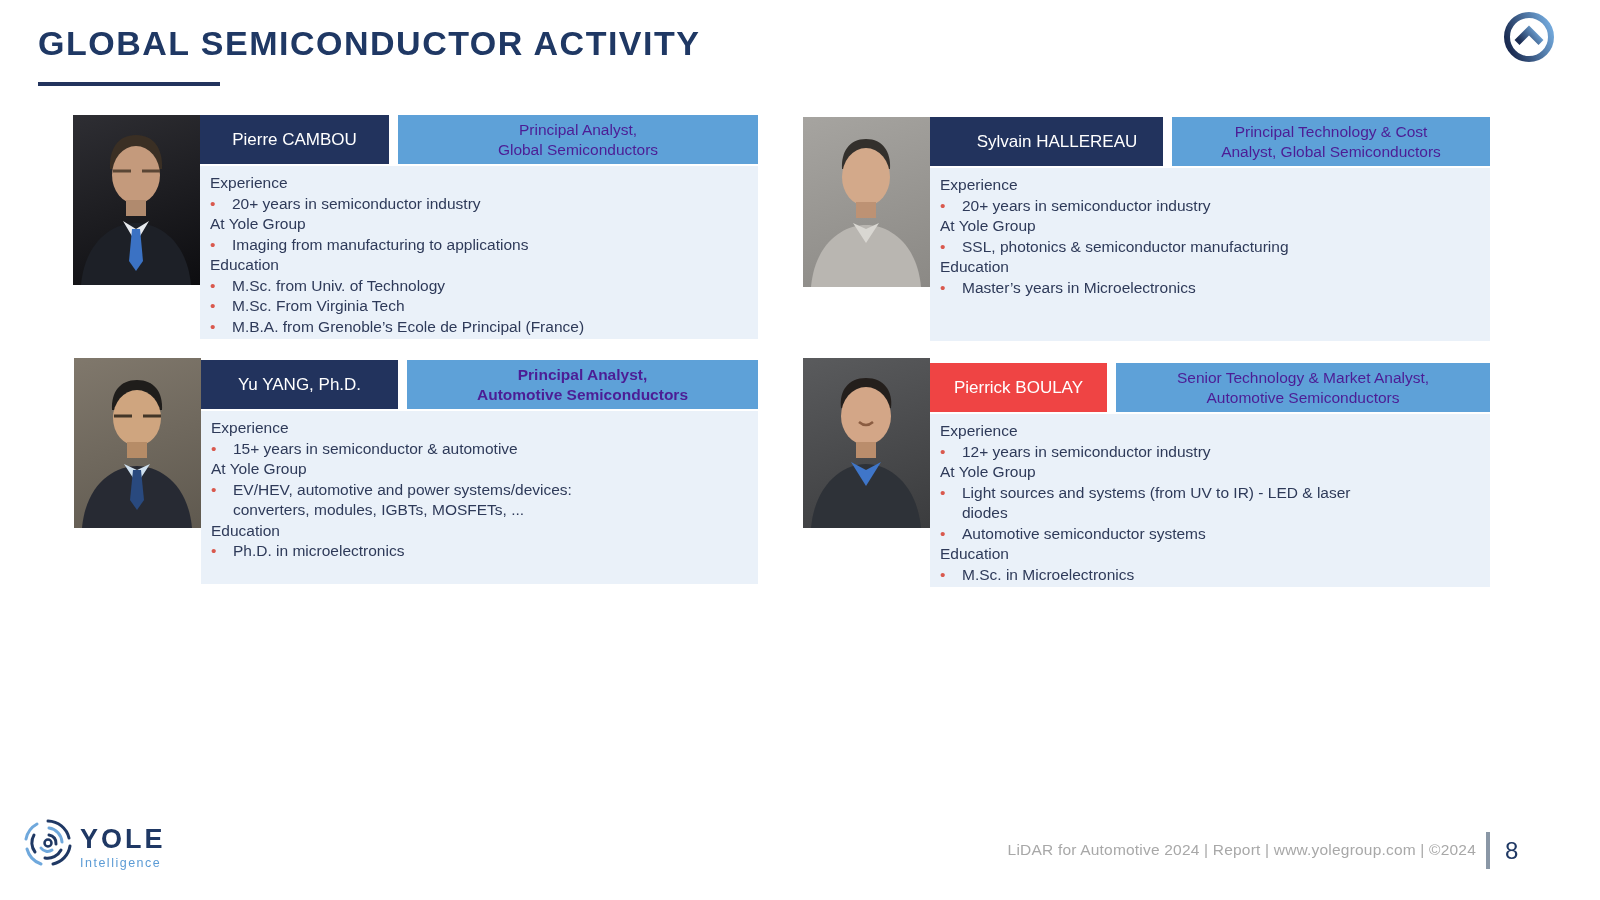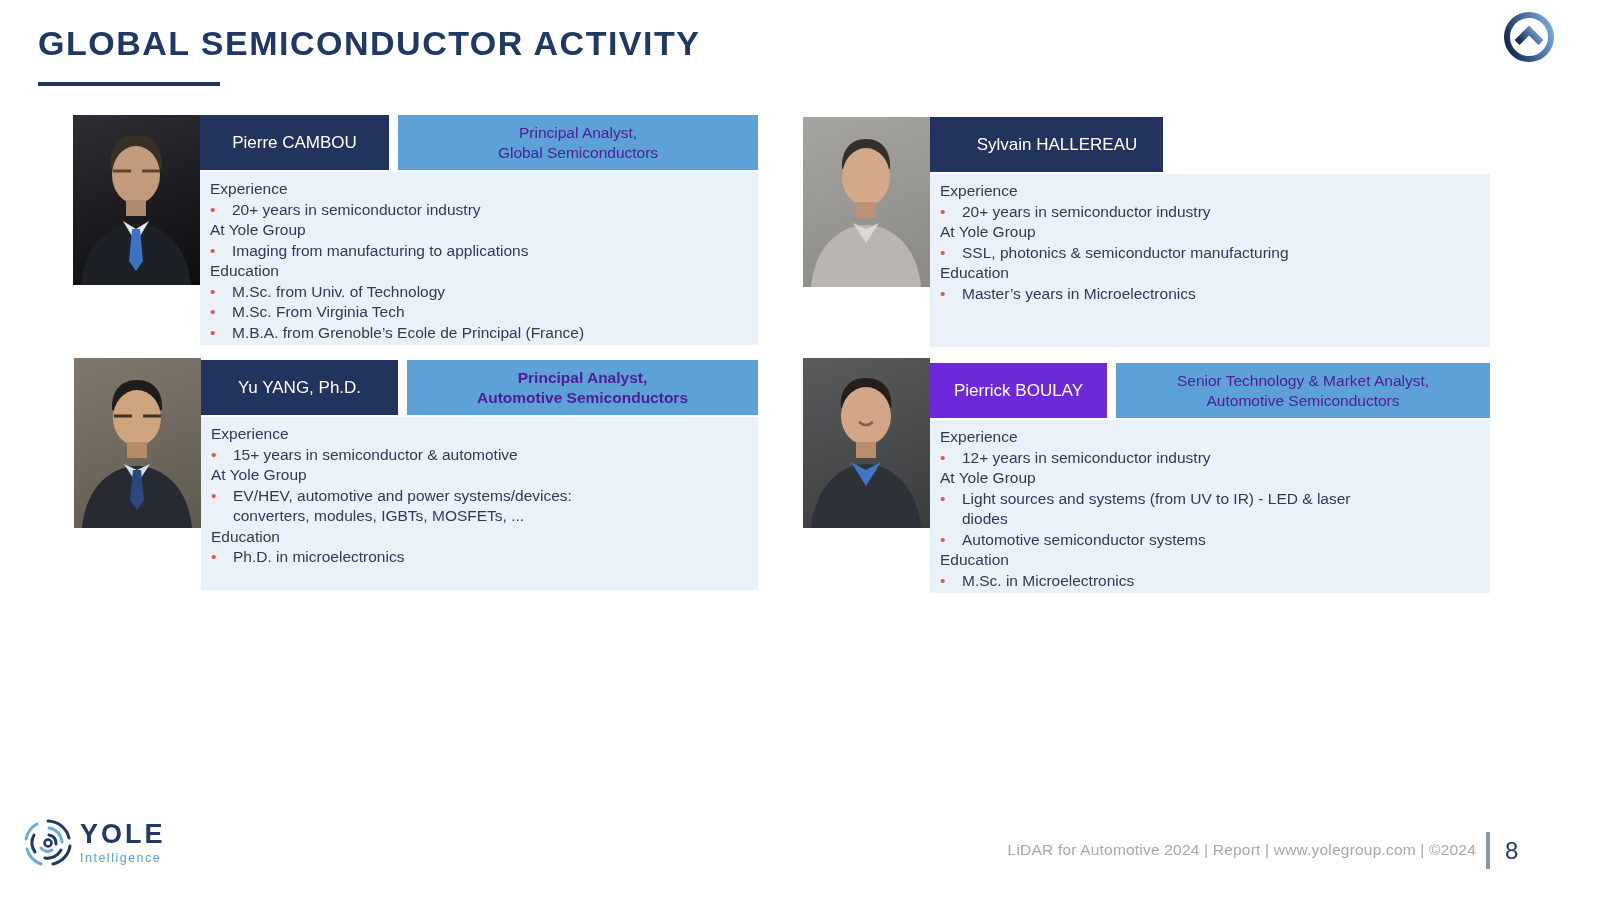--- a/index.html
+++ b/index.html
@@ -35,51 +35,51 @@
   .photo svg { width:100%; height:100%; display:block; }
   .photo-1 { background:linear-gradient(160deg,#2e2e33,#0d0d10); }
   .photo-2 { background:linear-gradient(160deg,#a6a4a0,#8b8985); }
   .photo-3 { background:linear-gradient(160deg,#80786c,#5f594f); }
   .photo-4 { background:linear-gradient(160deg,#5a5b5d,#3b3c3e); }
 
   .content { flex:1; display:flex; flex-direction:column; }
   .card3 .content { margin-top:2px; }
   .card4 .content { margin-top:5px; }
 
-  .header { display:flex; height:55px; gap:9px; }
+  .header { display:flex; height:49px; gap:9px; }
   .name-badge {
     background:#22335D; color:#ffffff;
     display:flex; align-items:center; justify-content:center;
     font-size:17px; flex:none; text-align:center;
   }
   .card1 .name-badge { width:189px; }
   .card2 .name-badge { width:212px;padding-left:21px; }
   .card3 .name-badge { width:197px; }
-  .card4 .name-badge { width:177px; background:#6d28d9; }
+  .card4 .name-badge { width:177px; background:#ef4444; }
 
   .title-badge {
     flex:1; background:#5EA1D8; color:#4c1d95;
     display:flex; align-items:center; justify-content:center;
     text-align:center; font-size:15.5px; line-height:20px;
     white-space:pre-line; padding:0 4px;
   }
   .card3 .title-badge { font-weight:bold; }
 
   .bio {
     margin-top:2px; background:#EAF1F9; height:173px;
     padding:7px 12px 0 10px; box-sizing:border-box;
     font-size:15.5px; line-height:20.5px; color:#2E3A59;
   }
   .line { white-space:pre-line; }
   .line.bullet { display:flex; white-space:normal; }
   .line.bullet .dot { width:22px; flex:none; color:#D9594E; }
   .line.bullet .txt { flex:1; white-space:pre-line; }
 
   
-  .logo { position:absolute; left:22px; top:816px; display:flex; align-items:center; }
+  .logo { position:absolute; left:22px; top:816px; display:flex; align-items:flex-end; }
   .logo-mark { width:52px; height:54px; }
   .logo-mark svg { width:100%; height:100%; display:block; }
   .logo-text { margin-left:6px; }
   .logo-brand { font-size:27px; font-weight:bold; color:#1F3864; letter-spacing:3px; line-height:1; }
   .logo-sub { font-size:12.5px; color:#5B9BD5; letter-spacing:1.5px; margin-top:3px; }
 
   .footer-meta {
     position:absolute; top:841px; right:124px;
     font-size:15.5px; color:#A8A8A8; letter-spacing:0.2px;text-align:right;
   }
@@ -165,20 +165,22 @@
         <path d="M63 22 C46 22 38 35 39 52 L87 52 C88 35 80 22 63 22 Z" fill="#33302c"></path>
         <ellipse cx="63" cy="60" rx="24" ry="29" fill="#d3a98a"></ellipse>
         <rect x="53" y="85" width="20" height="16" fill="#bd9274"></rect>
         <path d="M8 170 C12 126 40 108 63 108 C86 108 114 126 118 170 Z" fill="#b9b6b1"></path>
         <path d="M50 106 L63 126 L76 106 L63 112 Z" fill="#d9d7d2"></path>
       </svg>
     </div>
     <div class="content">
       <div class="header">
         <div class="name-badge">Sylvain HALLEREAU</div>
+        <div class="title-badge">Principal Technology &amp; Cost
+Analyst, Global Semiconductors</div>
       </div>
       <div class="bio">
           <div class="line label">Experience</div>
           <div class="line bullet">
             <span class="dot">•</span>
             <span class="txt">20+ years in semiconductor industry</span>
           </div>
           <div class="line label">At Yole Group</div>
           <div class="line bullet">
             <span class="dot">•</span>

